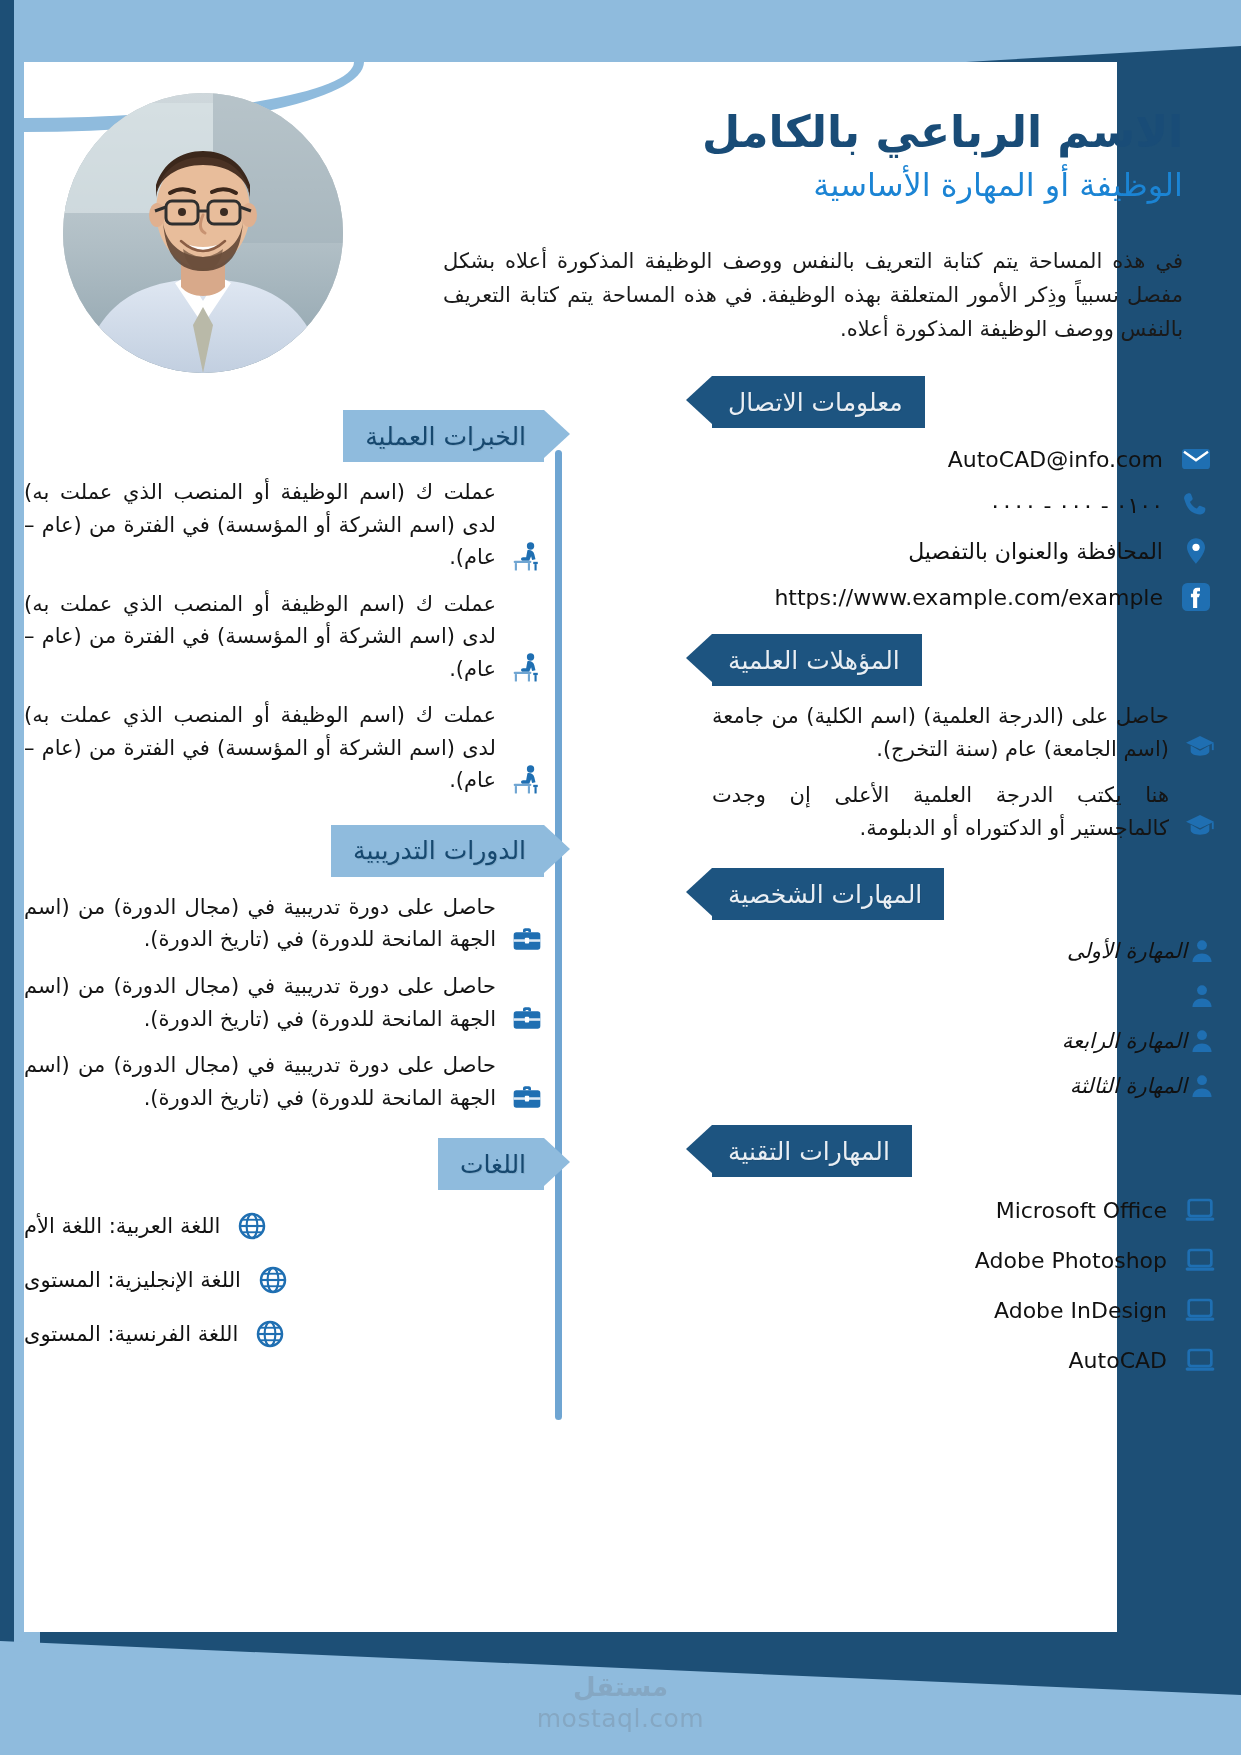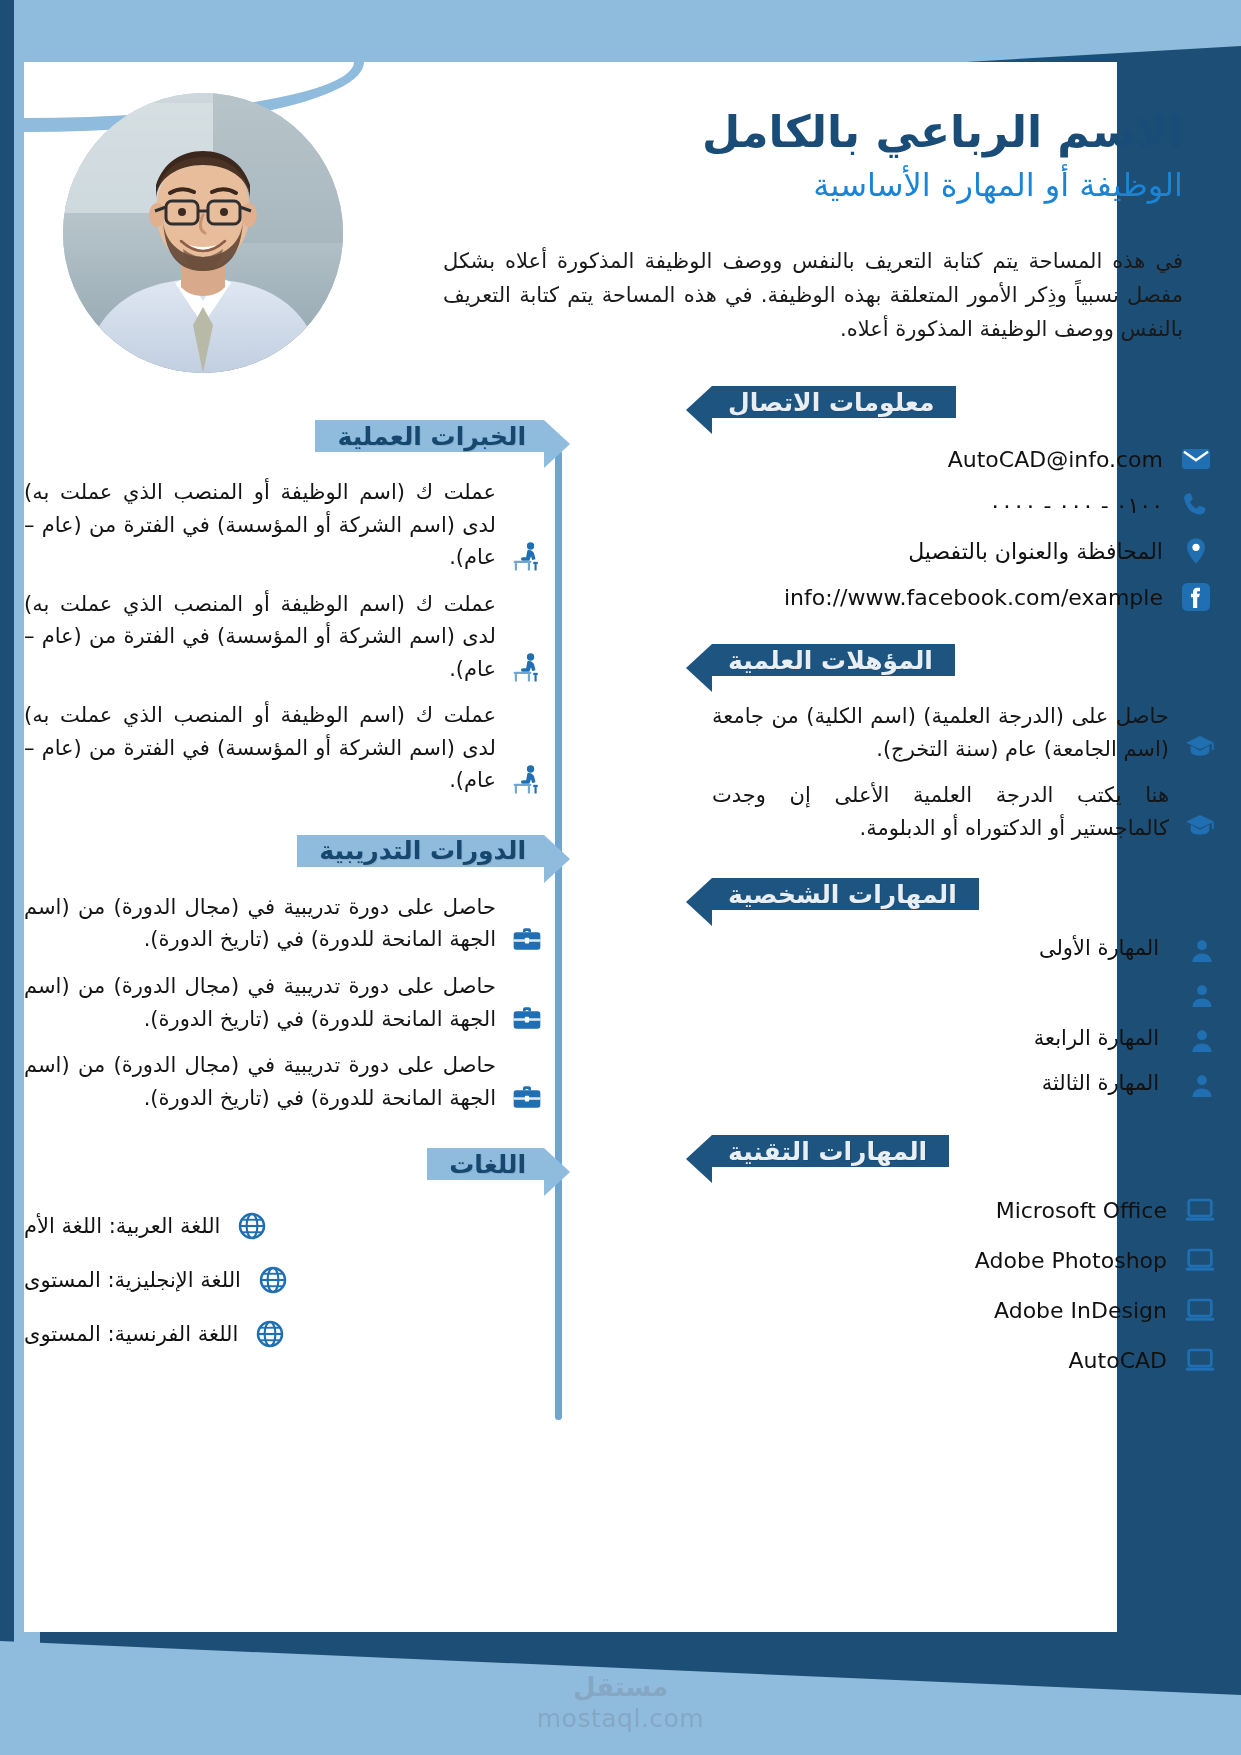--- a/index.html
+++ b/index.html
@@ -73,22 +73,22 @@
     direction:rtl;
   }
 
   
   .ribbon{
     position:relative;height:48px;display:flex;align-items:center;
     justify-content:flex-start;
     padding-left:25px;
   }
   .ribbon-body{
-    position:relative;height:32px;display:inline-flex;align-items:center;
-    color:#ffffff;font-size:25px;font-weight:bold;padding:0 20px 0 14px;
+    position:relative;height:52px;display:inline-flex;align-items:center;
+    color:#ffffff;font-size:25px;font-weight:normal;padding:0 20px 0 14px;
     text-shadow:1px 1px 0 rgba(0,0,0,.08);
   }
   
   .ribbon-dark .ribbon-body{
     background:#1d5480;color:#e9eef3;
   }
   .ribbon-dark .tip{
     position:absolute;left:-26px;top:0;width:0;height:0;
     border-top:24px solid transparent;border-bottom:24px solid transparent;
     border-right:26px solid #1d5480;
@@ -137,21 +137,21 @@
   .contact-list{margin-top:16px;padding-right:4px;}
   .contact-row{
     display:flex;align-items:center;gap:16px;direction:rtl;margin:12px 0;
     justify-content:flex-start;
   }
   .contact-row .ico{flex:0 0 34px;width:34px;height:34px;display:flex;align-items:center;justify-content:center;}
   .contact-row .txt{flex:1;text-align:right;font-size:22px;color:#111;direction:ltr;}
   .contact-row .txt.ar{direction:rtl;}
 
   .skill-row{
-    display:flex;align-items:flex-start;gap:28px;direction:rtl;margin:15px 0;
+    display:flex;align-items:center;gap:0;direction:rtl;margin:15px 0;font-style:italic;
   }
   .skill-row .ico{flex:0 0 30px;width:30px;height:30px;display:flex;align-items:center;justify-content:center;}
   .skill-row .txt{flex:1;text-align:right;font-size:21px;color:#111;}
 
   .tech-row{
     display:flex;align-items:center;gap:16px;direction:rtl;margin:16px 0;
   }
   .tech-row .ico{flex:0 0 34px;width:34px;height:34px;display:flex;align-items:center;justify-content:center;}
   .tech-row .txt{flex:1;text-align:right;font-size:22px;color:#111;direction:ltr;}
 
@@ -290,21 +290,21 @@
         <span class="txt ar">المحافظة والعنوان بالتفصيل</span>
       </div>
 
       <div class="contact-row">
         <span class="ico">
           <svg width="32" height="32" viewBox="0 0 24 24">
               <rect x="1.5" y="1.5" width="21" height="21" rx="4" fill="#1f6fb2"></rect>
               <path d="M15.2 12.2h-2.3v8h-3.1v-8H8.2V9.6h1.6V8.2c0-2 .9-3.2 3.2-3.2h2v2.6h-1.3c-.8 0-.9.3-.9 1v1h2.2l-.8 2.6z" fill="#fff"></path>
             </svg>
         </span>
-        <span class="txt">info://www.facebook.com/example</span>
+        <span class="txt">https://www.example.com/example</span>
       </div>
     </div>
 
     <div class="ribbon ribbon-dark" style="margin-top:22px">
       <div class="ribbon-body">
         <span class="tip"></span>
         <span>المؤهلات العلمية</span>
       </div>
     </div>
     <div class="edu-list">

